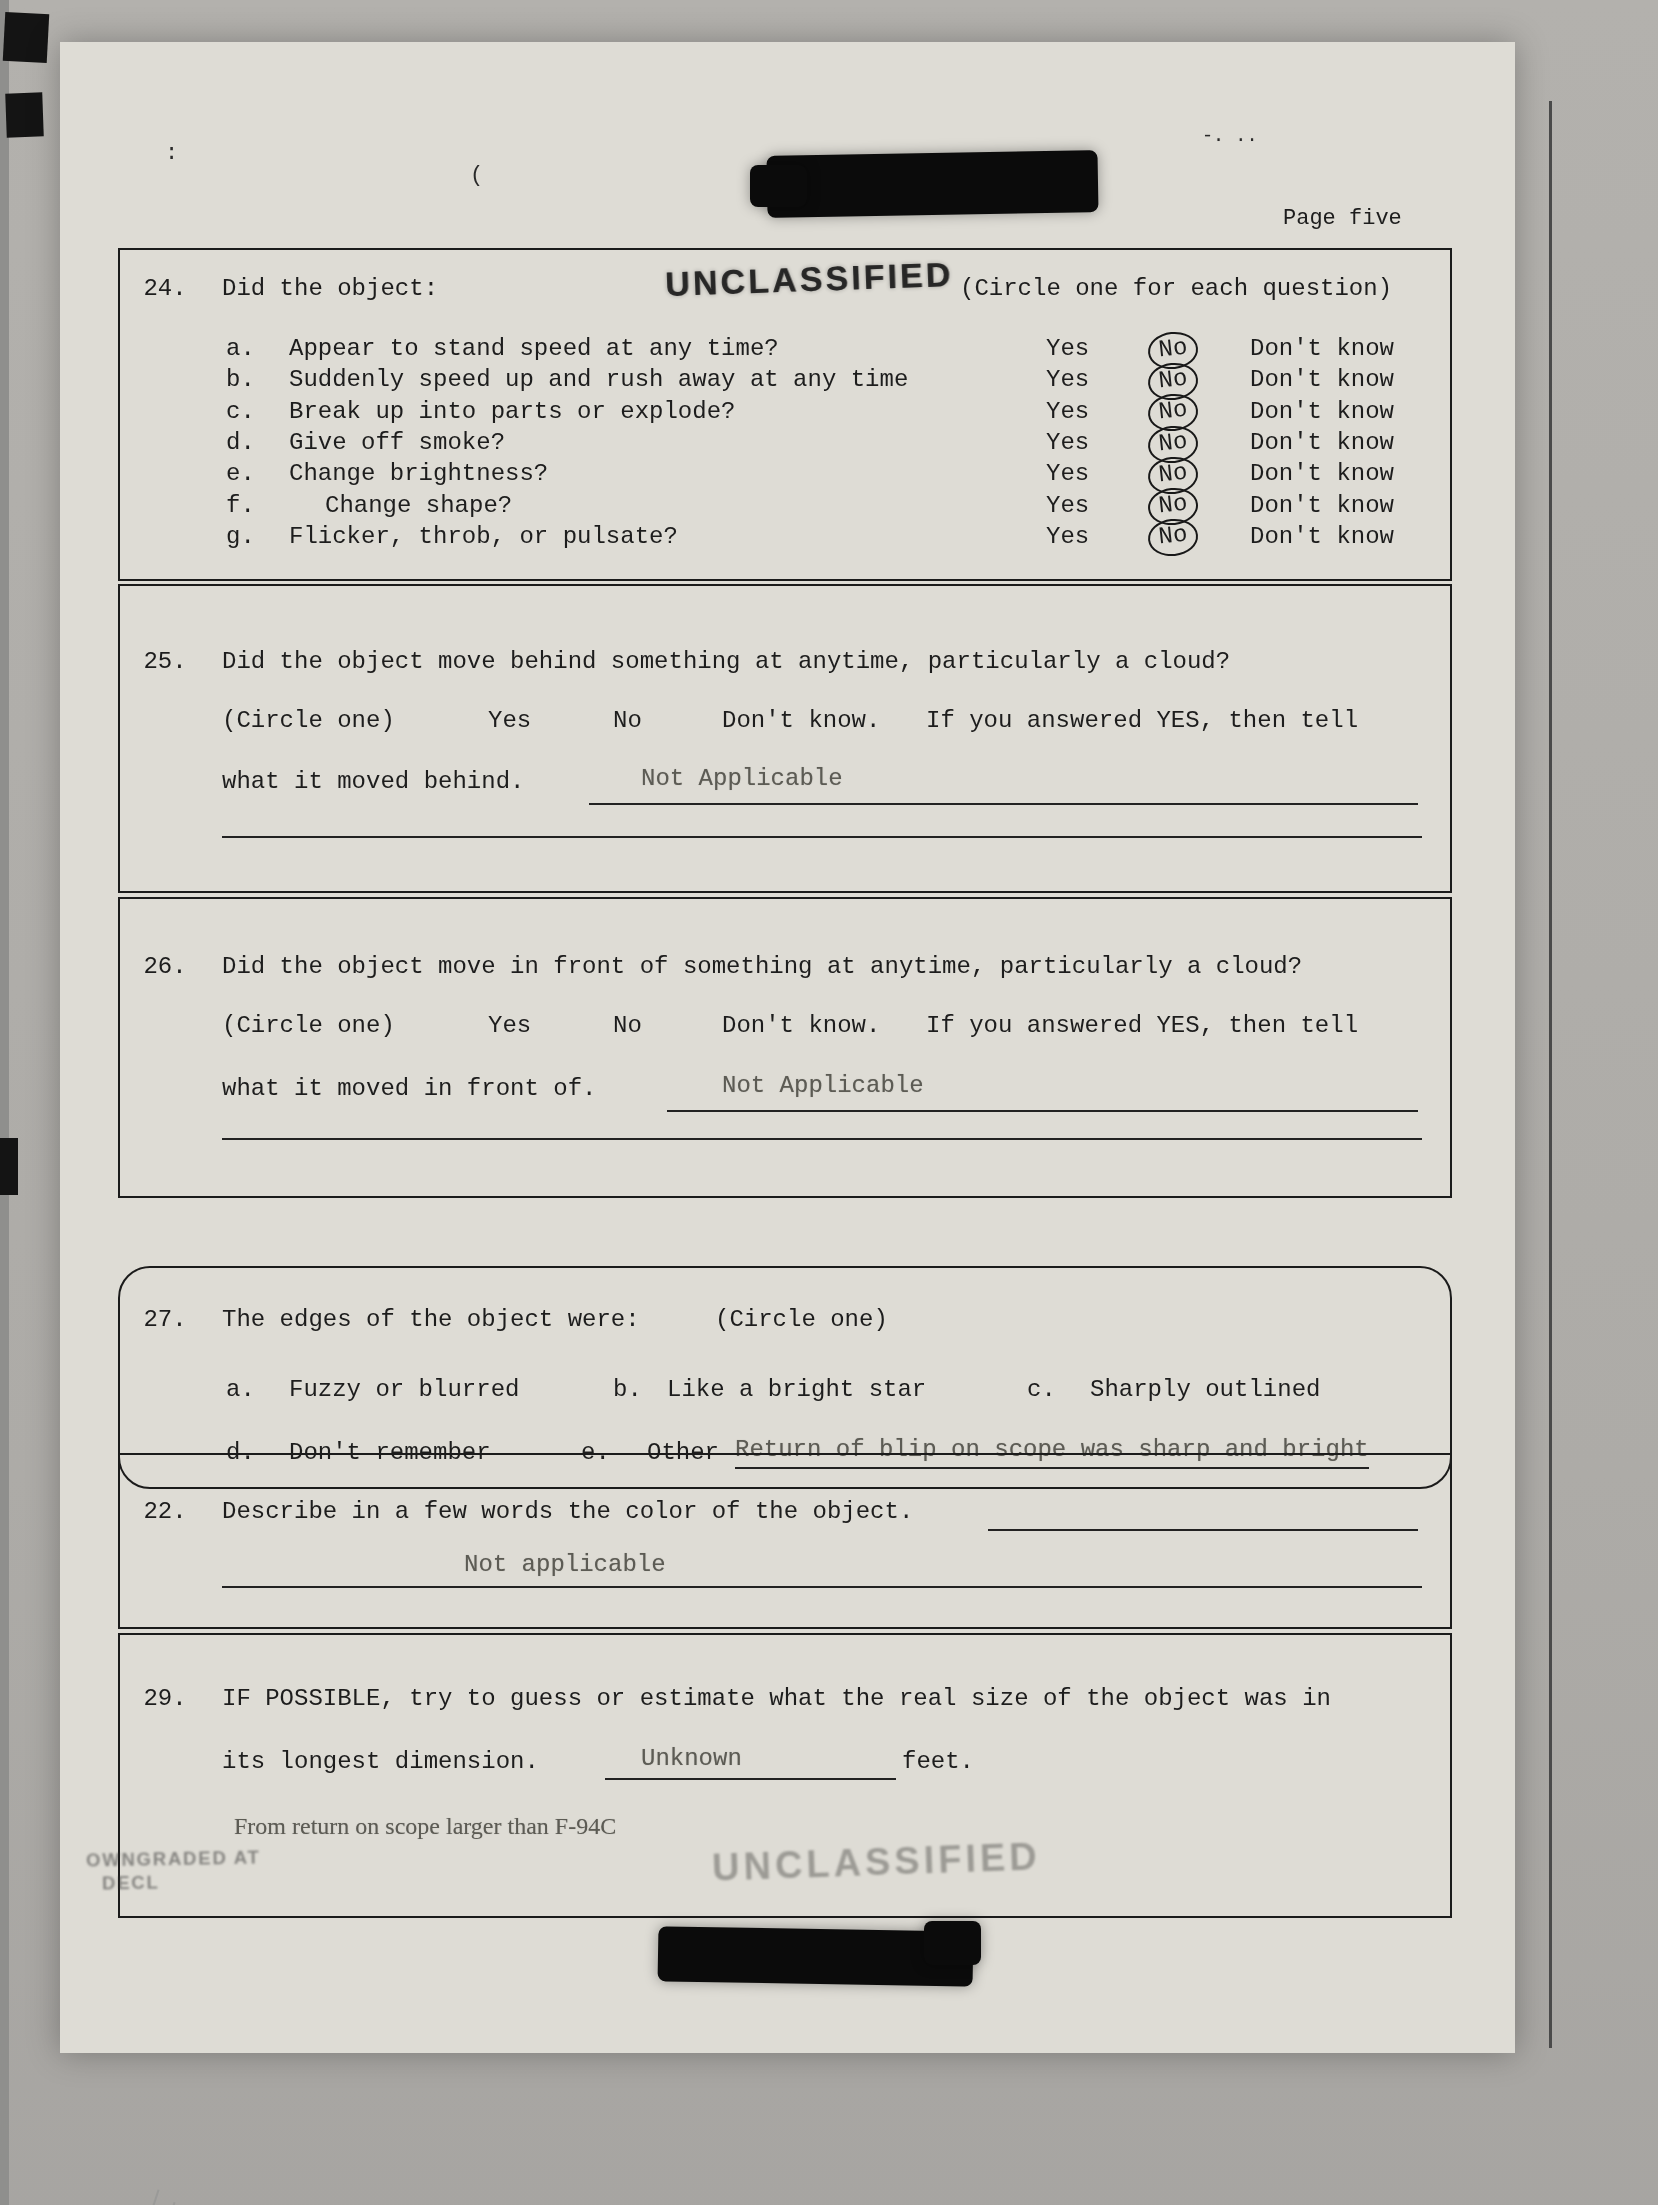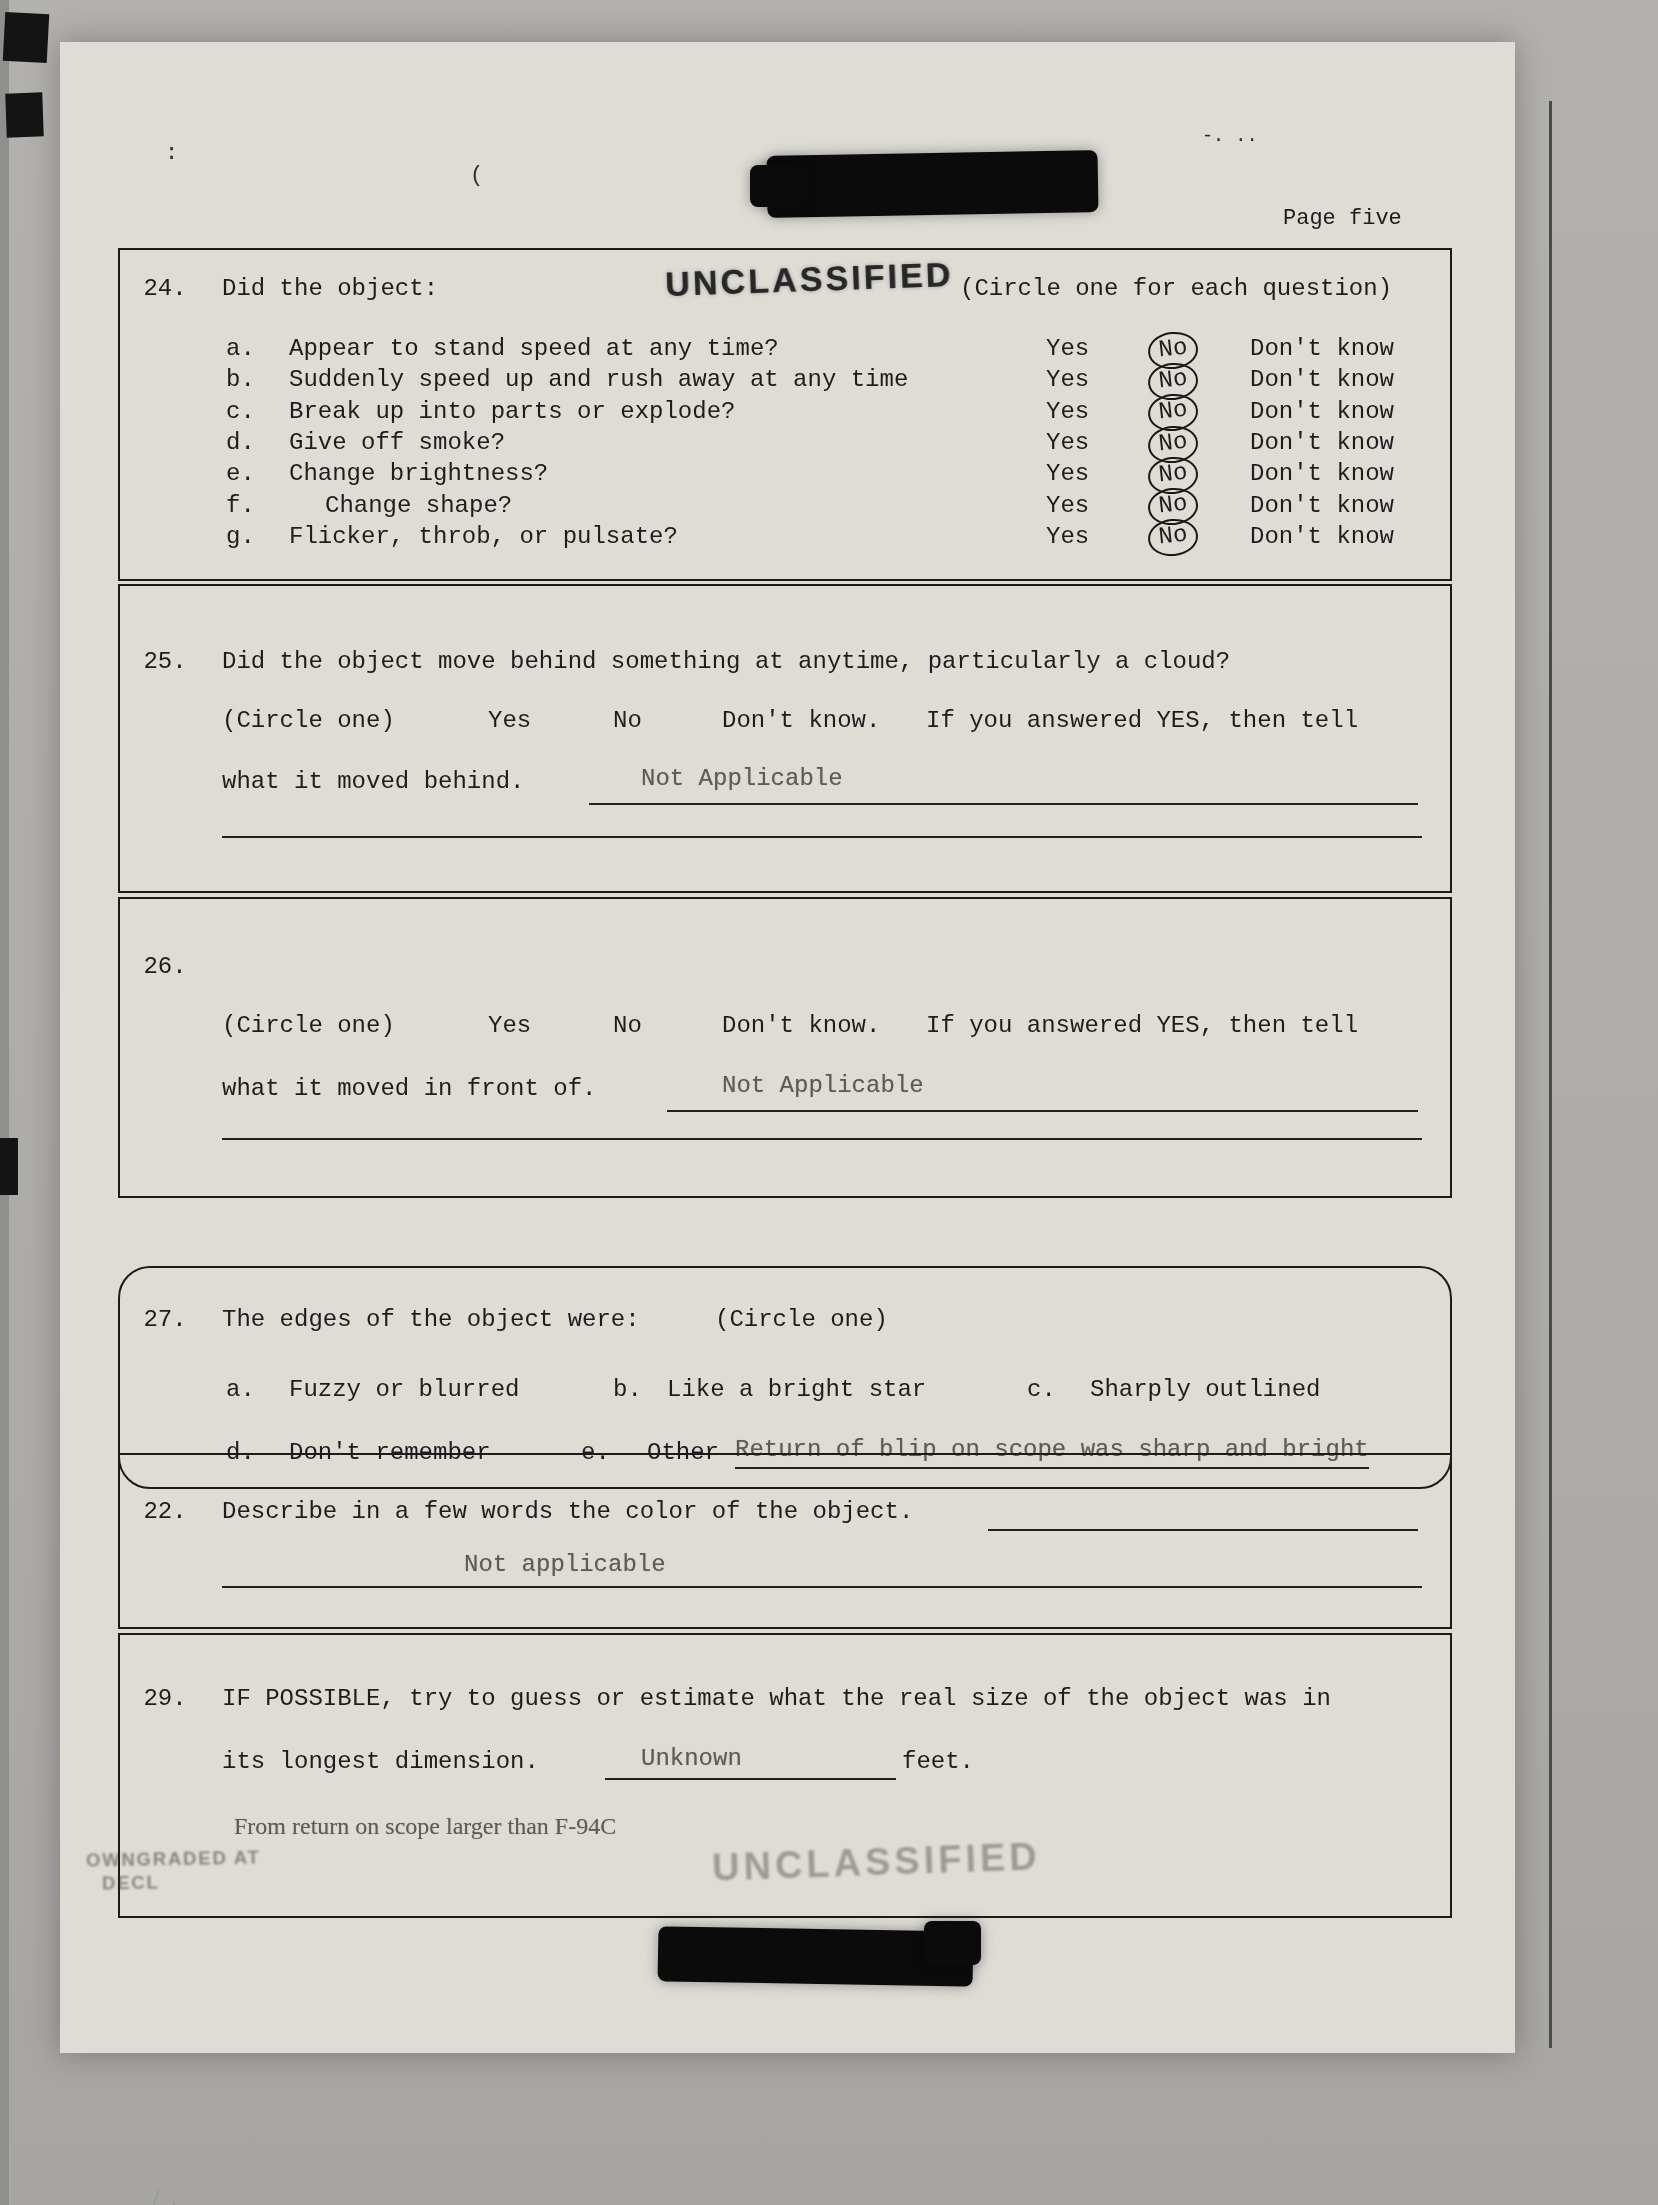--- a/index.html
+++ b/index.html
@@ -103,20 +103,21 @@
       <span class="t" style="left:602px;top:122px;">Don't know.</span>
       <span class="t" style="left:806px;top:122px;">If you answered YES, then tell</span>
       <span class="t" style="left:102px;top:183px;">what it moved behind.</span>
       <span class="t faint" style="left:521px;top:180px;">Not Applicable</span>
       <div class="rule" style="left:469px;top:217px;width:829px;"></div>
       <div class="rule" style="left:102px;top:250px;width:1200px;"></div>
     </div>
 
     <div class="qbox" style="left:58px;top:855px;width:1330px;height:297px;">
       <span class="t" style="left:23.4px;top:55px;">26.</span>
+      <span class="t" style="left:102px;top:55px;">Did the object move in front of something at anytime, particularly a cloud?</span>
       <span class="t" style="left:102px;top:114px;">(Circle one)</span>
       <span class="t" style="left:368px;top:114px;">Yes</span>
       <span class="t" style="left:493px;top:114px;">No</span>
       <span class="t" style="left:602px;top:114px;">Don't know.</span>
       <span class="t" style="left:806px;top:114px;">If you answered YES, then tell</span>
       <span class="t" style="left:102px;top:177px;">what it moved in front of.</span>
       <span class="t faint" style="left:602px;top:174px;">Not Applicable</span>
       <div class="rule" style="left:547px;top:211px;width:751px;"></div>
       <div class="rule" style="left:102px;top:239px;width:1200px;"></div>
     </div>

